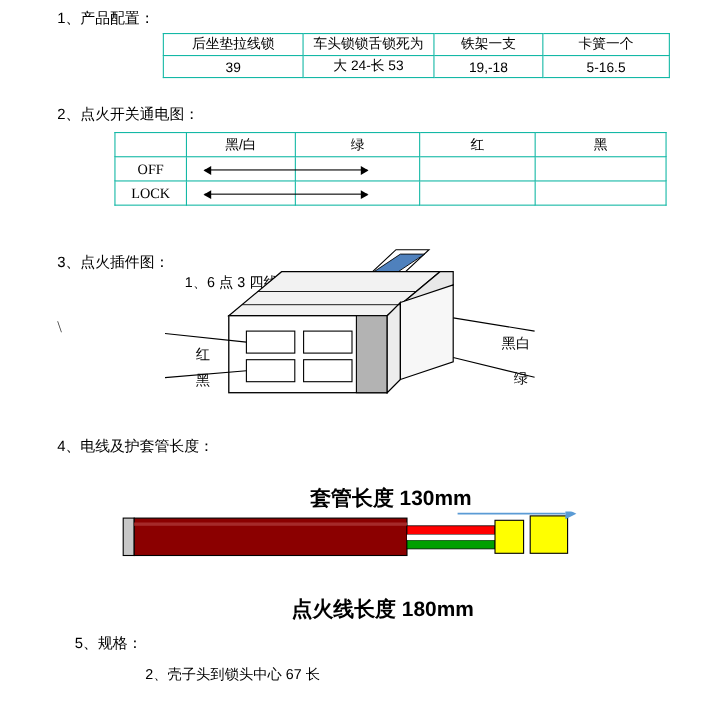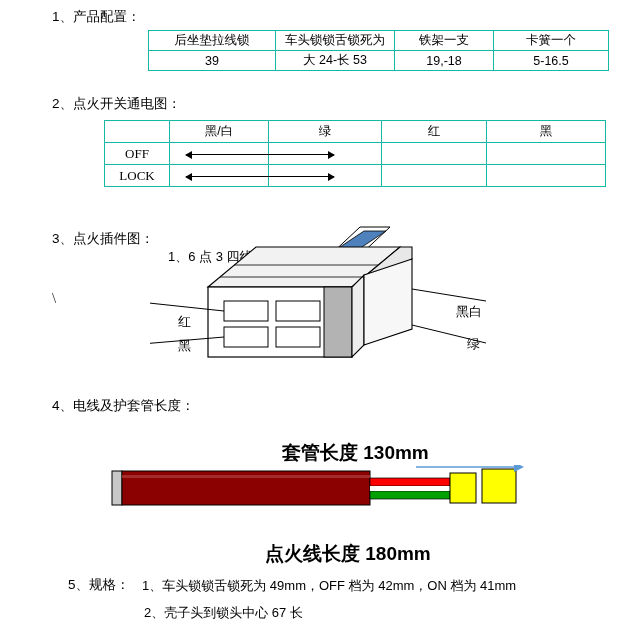--- a/index.html
+++ b/index.html
@@ -260,16 +260,15 @@
         <polygon points="404,-3 414,2 404,7" fill="#5B9BD5"></polygon>
       </g>
     </svg>
   </div>
 
   <div class="centered-cap" style="left:265px; top:541px;">点火线长度 180mm</div>
 
   <div class="sec-head" style="left:52px; top:576px;margin-left:16px;">
     <span>5、</span><span>规格：</span>
   </div>
-  <div class="spec-line" style="left:142px; top:577px;">1、车头锁锁舌锁死为 49mm，OFF 档为 42mm，ON 档为 41mm</div>
-  <div class="spec-line" style="left:144px; top:604px;">2、壳子头到锁头中心 67 长</div>
+  <div class="spec-line" style="left:132px; top:604px;">2、壳子头到锁头中心 67 长</div>
 
 </div>
 
 </body></html>

